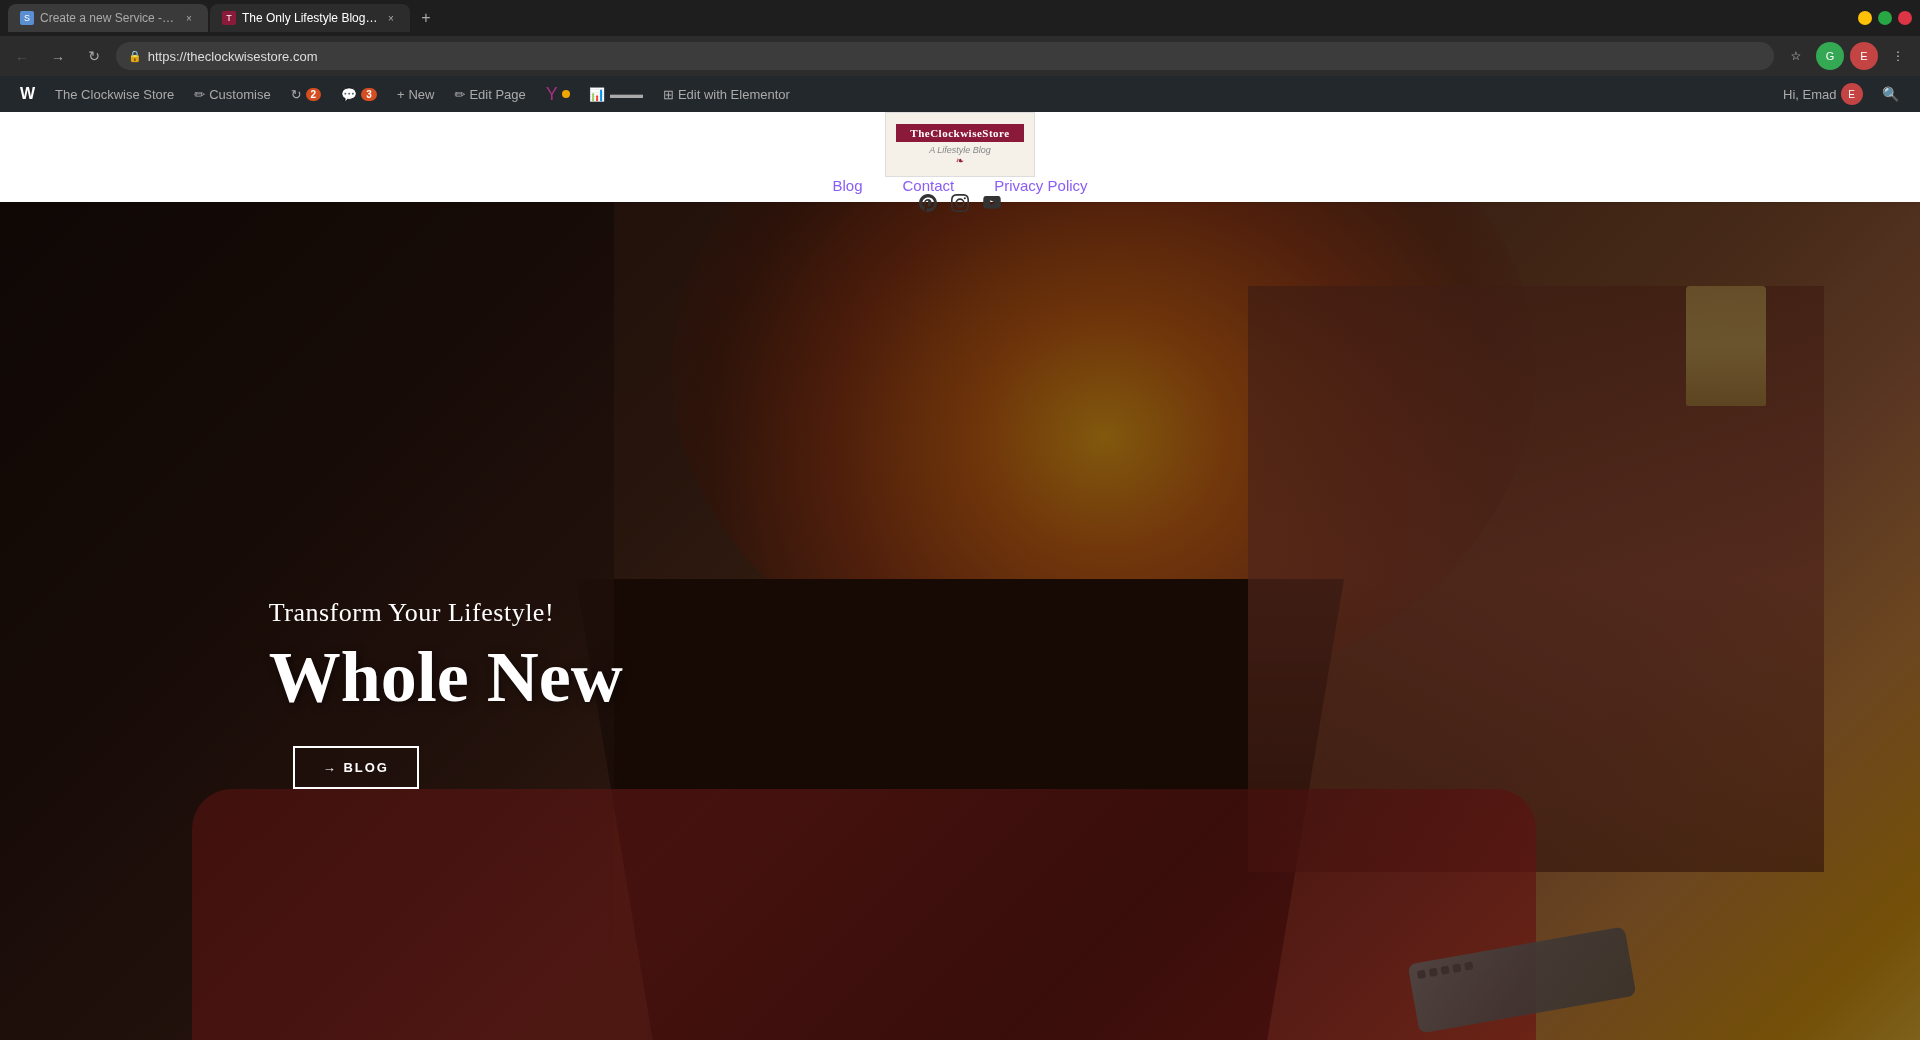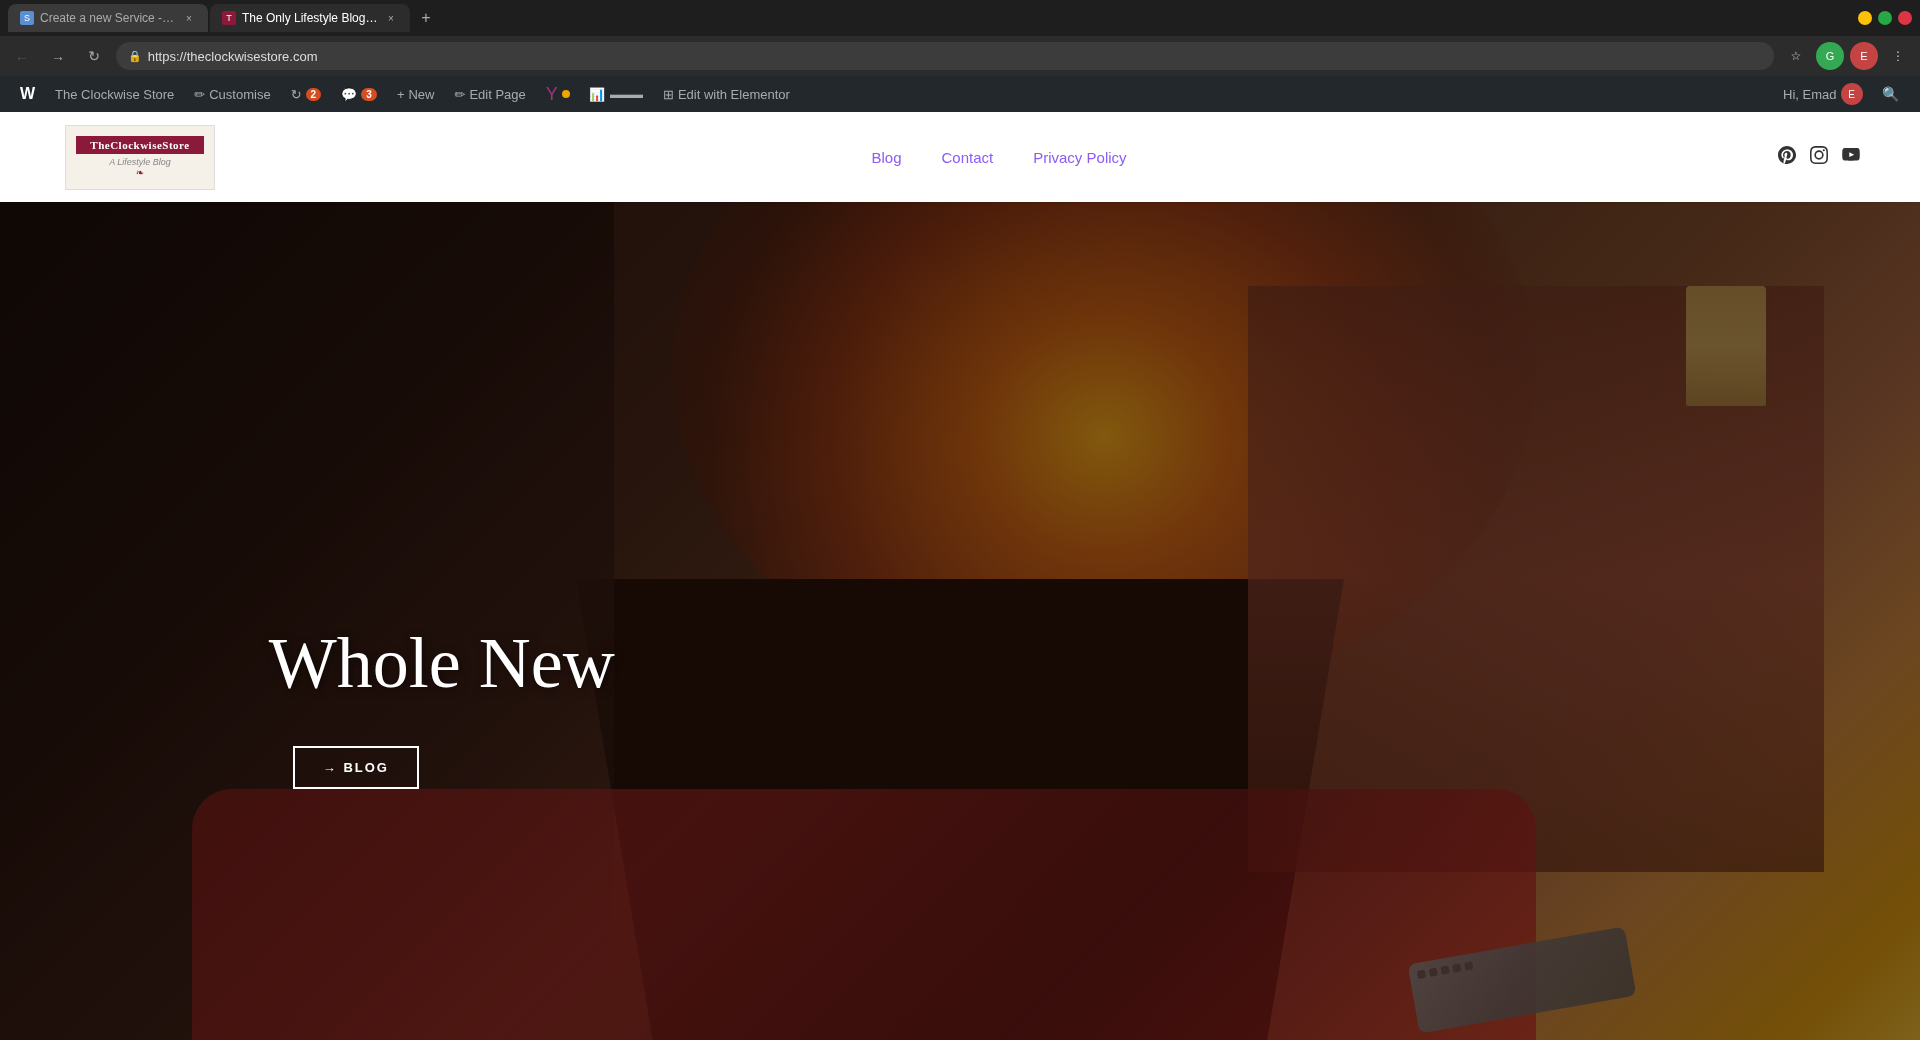--- a/index.html
+++ b/index.html
@@ -235,20 +235,21 @@
     .site-header {
       background: white;
       height: 90px;
       display: flex;
       align-items: center;
       justify-content: space-between;
       padding: 0 60px;
       position: relative;
       z-index: 10;
       box-shadow: 0 1px 3px rgba(0,0,0,0.1);
+      flex-direction: column;
     }
     .site-logo {
       width: 160px;
       height: 70px;
       display: flex;
       align-items: center;
       justify-content: center;
     }
     .logo-box {
       width: 150px;
@@ -412,24 +413,24 @@
     .hero-subtitle {
       font-size: 26px;
       font-weight: 400;
       margin-bottom: 10px;
       font-family: Georgia, serif;
       letter-spacing: 0.5px;
     }
 
     .hero-title {
       font-size: 72px;
-      font-weight: 400;
+      font-weight: 700;
       line-height: 1.1;
       font-family: Georgia, serif;
-      margin-bottom: 42px;
+      margin-bottom: 28px;
       text-shadow: 2px 2px 8px rgba(0,0,0,0.5);
     }
 
     .hero-btn {
       display: inline-flex;
       align-items: center;
       gap: 10px;
       border: 2px solid white;
       color: white;
       padding: 12px 28px;
@@ -631,20 +632,21 @@
           <div style="width:8px;height:8px;background:#555;border-radius:2px;"></div>
           <div style="width:8px;height:8px;background:#555;border-radius:2px;"></div>
           <div style="width:8px;height:8px;background:#555;border-radius:2px;"></div>
           <div style="width:8px;height:8px;background:#555;border-radius:2px;"></div>
         </div>
       </div>
     </div>
     <div class="hero-overlay"></div>
 
     <div class="hero-content">
+      <p class="hero-subtitle">Transform Your Lifestyle!</p>
       <h1 class="hero-title">
         <span>Whole New</span><br>
       </h1>
       <a class="hero-btn" href="#">→ BLOG</a>
     </div>
   </section>
 
 </div>
 
 </body></html>

